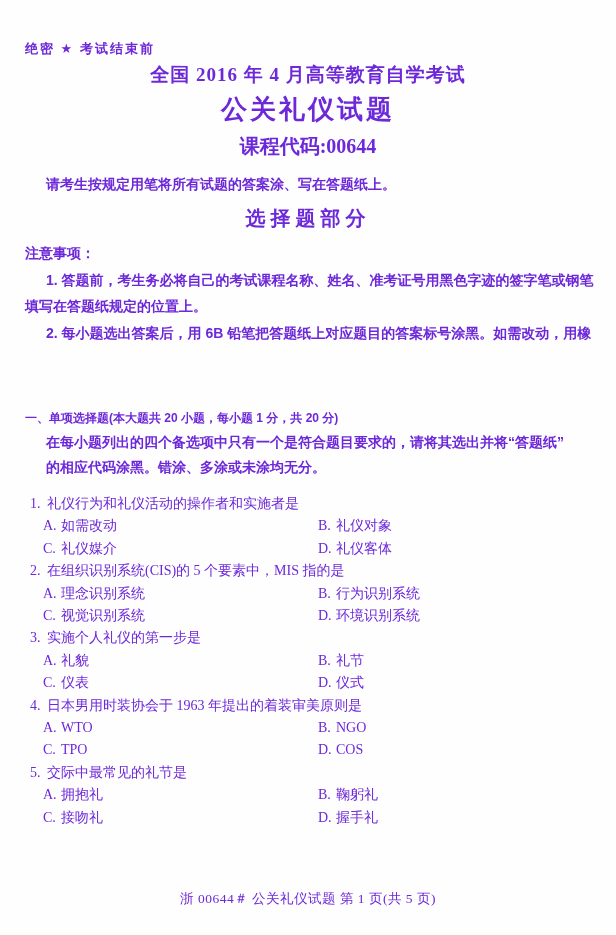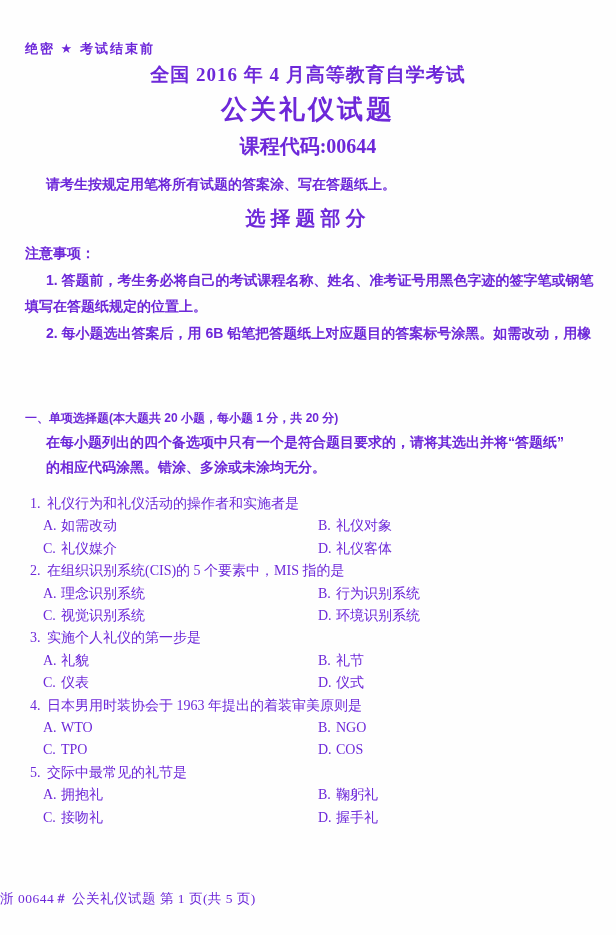--- a/index.html
+++ b/index.html
@@ -60,21 +60,21 @@
   }
   .q{margin:0;}
   .q-title{display:flex;}
   .q-num{display:inline-block;min-width:17px;}
   .opt-row{display:flex;padding-left:13px;}
   .opt{display:flex;}
   .opt-a{width:275px;}
   .opt-label{display:inline-block;min-width:16px;margin-right:2px;}
   .footer{
     position:absolute;top:890px;left:0;width:100%;
-    font-size:13.5px;letter-spacing:0.5px;
+    text-align:center;font-size:13.5px;letter-spacing:0.5px;
   }
 </style>
 </head>
 <body>
 
 <div class="page">
 
   <div class="secret">绝密 ★ 考试结束前</div>
   <div class="t1">全国 2016 年 4 月高等教育自学考试</div>
   <div class="t2">公关礼仪试题</div>

